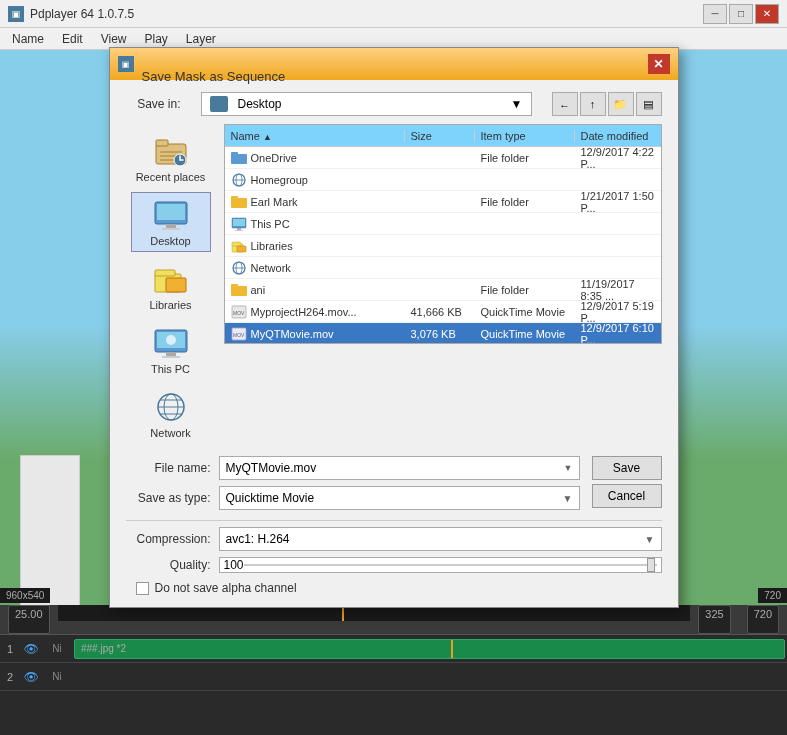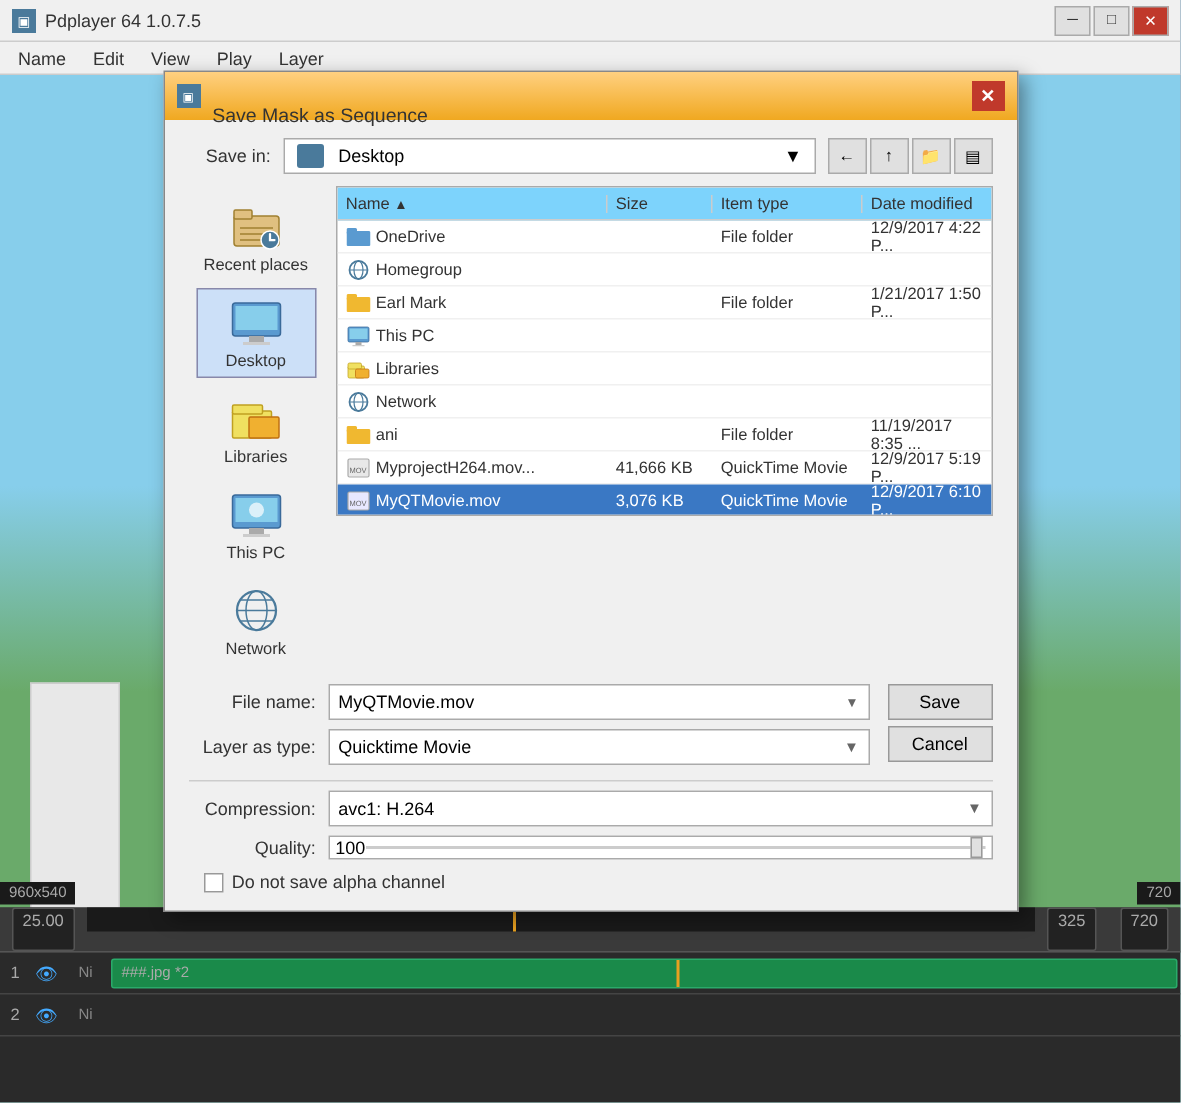--- a/index.html
+++ b/index.html
@@ -250,21 +250,21 @@
     }
     .dialog-body {
       padding: 12px 16px;
     }
 
     
     .save-in-row {
       display: flex;
       align-items: center;
       margin-bottom: 8px;
-      gap: 8px;
+      gap: 20px;
     }
     .save-in-label {
       font-size: 12px;
       color: #333;
       width: 55px;
       text-align: right;
     }
     .save-in-select {
       flex: 1;
       height: 24px;
@@ -784,21 +784,21 @@
       <div class="form-area">
         <div class="form-left">
           <div class="form-row">
             <span class="form-label">File name:</span>
             <div class="form-input" style="flex:1;">
               <span>MyQTMovie.mov</span>
               <span class="select-arrow">▼</span>
             </div>
           </div>
           <div class="form-row">
-            <span class="form-label">Layer as type:</span>
+            <span class="form-label">Save as type:</span>
             <div class="form-select" style="flex:1;">
               <span>Quicktime Movie</span>
               <span class="dropdown-arrow">▼</span>
             </div>
           </div>
         </div>
         <div class="form-buttons">
           <button class="btn-save">Save</button>
           <button class="btn-cancel">Cancel</button>
         </div>

